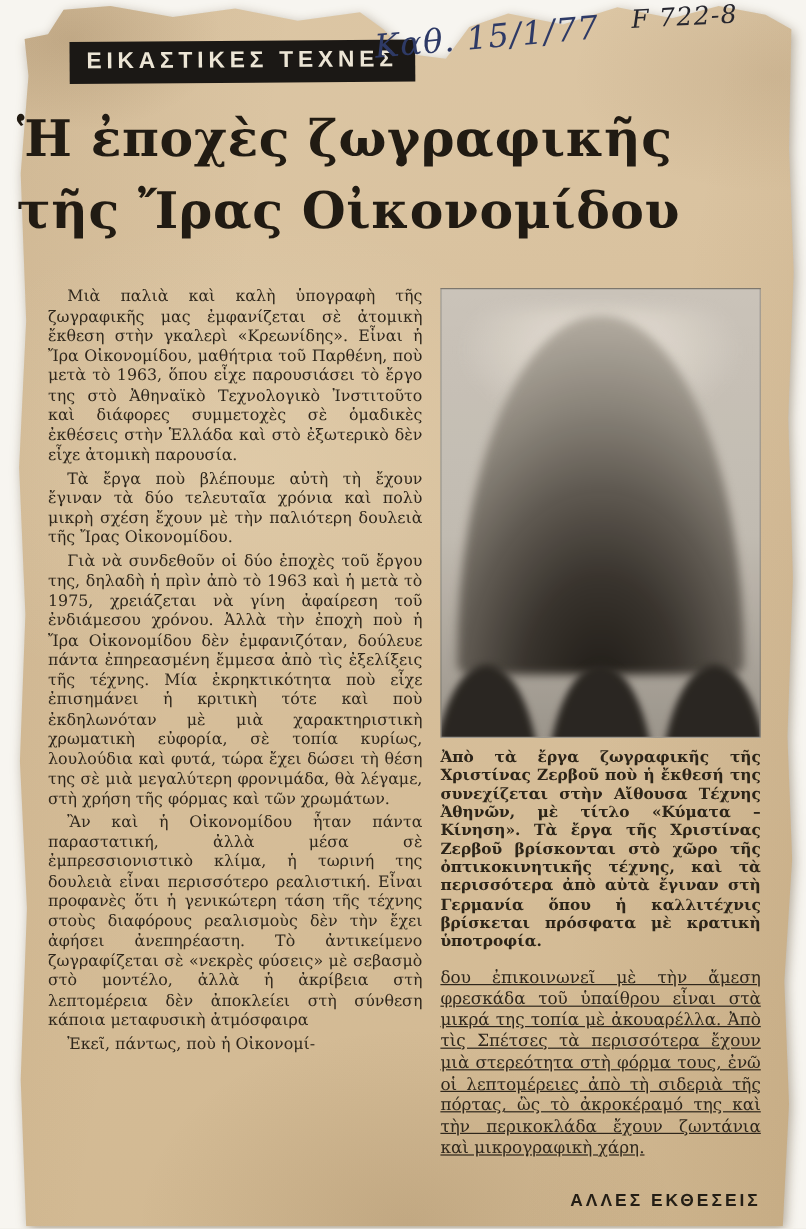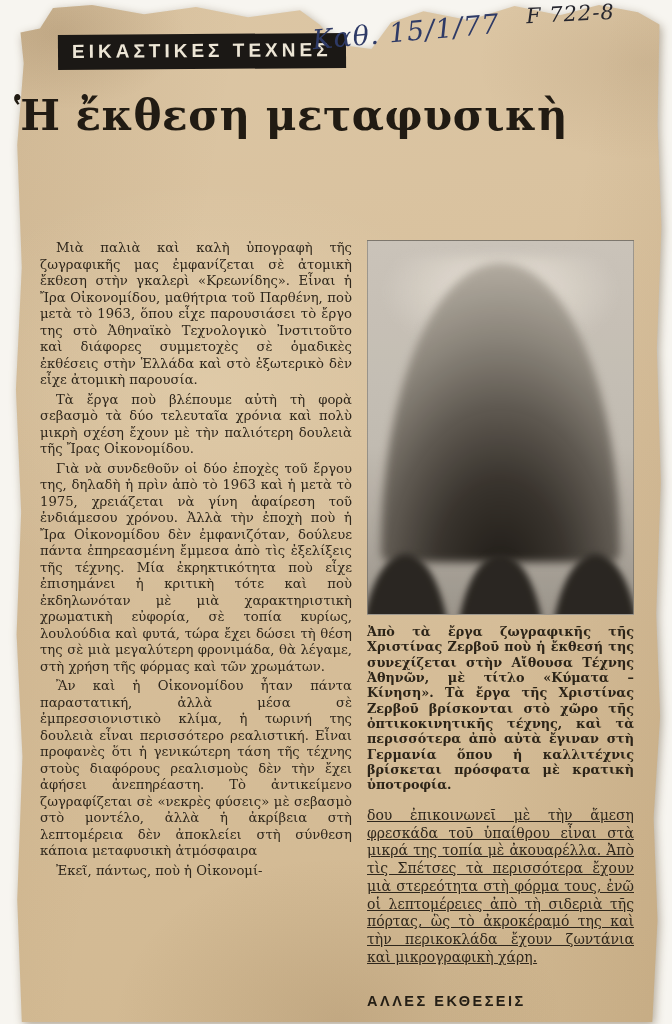--- a/index.html
+++ b/index.html
@@ -95,47 +95,48 @@
     margin:9px 0 0; font-size:12.8px; line-height:1.2;
     font-weight:700; text-align:justify;
     color:#2c2418;
   }
   .right-text p {
     margin:14px 0 0; font-size:14px; line-height:1.27;
     text-align:justify;
     text-decoration:underline;
   }
   .subheading {
-    margin:26px 0 0; text-align:left;
+    margin:26px 0 0; text-align:right;
     font-family:"Liberation Sans", sans-serif; font-weight:700;
     font-size:14.5px; letter-spacing:2.5px; color:#241e15;
   }
   .after-sub p { margin:14px 0 0; text-indent:16px; }
 </style>
 </head>
 <body>
 
 <div class="canvas">
   <div class="paper-shadow">
     <div class="paper"></div>
   </div>
 
   <div class="kicker">ΕΙΚΑΣΤΙΚΕΣ ΤΕΧΝΕΣ</div>
 
   <div class="hand-date">Καθ. 15/1/77</div>
   <div class="hand-ref">F 722-8</div>
 
   <div class="headline">
-    <div>Ἡ ἔκθεση μεταφυσικὴ</div>
+    <div>Ἡ ἐποχὲς ζωγραφικῆς</div>
+    <div>τῆς Ἴρας Οἰκονομίδου</div>
   </div>
 
   <div class="columns">
     <div class="col-left body-text">
       <p>Μιὰ παλιὰ καὶ καλὴ ὑπογραφὴ τῆς ζωγραφικῆς μας ἐμφανίζεται σὲ ἀτομικὴ ἔκθεση στὴν γκαλερὶ «Κρεωνίδης». Εἶναι ἡ Ἴρα Οἰκονομίδου, μαθήτρια τοῦ Παρθένη, ποὺ μετὰ τὸ 1963, ὅπου εἶχε παρουσιάσει τὸ ἔργο της στὸ Ἀθηναϊκὸ Τεχνολογικὸ Ἰνστιτοῦτο καὶ διάφορες συμμετοχὲς σὲ ὁμαδικὲς ἐκθέσεις στὴν Ἑλλάδα καὶ στὸ ἐξωτερικὸ δὲν εἶχε ἀτομικὴ παρουσία.</p>
-      <p>Τὰ ἔργα ποὺ βλέπουμε αὐτὴ τὴ φορὰ σεβασμὸ τὰ δύο τελευταῖα χρόνια καὶ πολὺ μικρὴ σχέση ἔχουν μὲ τὴν παλιότερη δουλειὰ τῆς Ἴρας Οἰκονομίδου.</p>
+      <p>Τὰ ἔργα ποὺ βλέπουμε αὐτὴ τὴ ἔχουν ἔγιναν τὰ δύο τελευταῖα χρόνια καὶ πολὺ μικρὴ σχέση ἔχουν μὲ τὴν παλιότερη δουλειὰ τῆς Ἴρας Οἰκονομίδου.</p>
       <p>Γιὰ νὰ συνδεθοῦν οἱ δύο ἐποχὲς τοῦ ἔργου της, δηλαδὴ ἡ πρὶν ἀπὸ τὸ 1963 καὶ ἡ μετὰ τὸ 1975, χρειάζεται νὰ γίνη ἀφαίρεση τοῦ ἐνδιάμεσου χρόνου. Ἀλλὰ τὴν ἐποχὴ ποὺ ἡ Ἴρα Οἰκονομίδου δὲν ἐμφανιζόταν, δούλευε πάντα ἐπηρεασμένη ἔμμεσα ἀπὸ τὶς ἐξελίξεις τῆς τέχνης. Μία ἐκρηκτικότητα ποὺ εἶχε ἐπισημάνει ἡ κριτικὴ τότε καὶ ποὺ ἐκδηλωνόταν μὲ μιὰ χαρακτηριστικὴ χρωματικὴ εὐφορία, σὲ τοπία κυρίως, λουλούδια καὶ φυτά, τώρα ἔχει δώσει τὴ θέση της σὲ μιὰ μεγαλύτερη φρονιμάδα, θὰ λέγαμε, στὴ χρήση τῆς φόρμας καὶ τῶν χρωμάτων.</p>
       <p>Ἂν καὶ ἡ Οἰκονομίδου ἦταν πάντα παραστατική, ἀλλὰ μέσα σὲ ἐμπρεσσιονιστικὸ κλίμα, ἡ τωρινή της δουλειὰ εἶναι περισσότερο ρεαλιστική. Εἶναι προφανὲς ὅτι ἡ γενικώτερη τάση τῆς τέχνης στοὺς διαφόρους ρεαλισμοὺς δὲν τὴν ἔχει ἀφήσει ἀνεπηρέαστη. Τὸ ἀντικείμενο ζωγραφίζεται σὲ «νεκρὲς φύσεις» μὲ σεβασμὸ στὸ μοντέλο, ἀλλὰ ἡ ἀκρίβεια στὴ λεπτομέρεια δὲν ἀποκλείει στὴ σύνθεση κάποια μεταφυσικὴ ἀτμόσφαιρα</p>
       <p>Ἐκεῖ, πάντως, ποὺ ἡ Οἰκονομί-</p>
     </div>
 
     <div class="col-right">
       <div class="photo">
         <div class="haze"></div>
         <div class="dome"></div>
         <div class="scallops">

